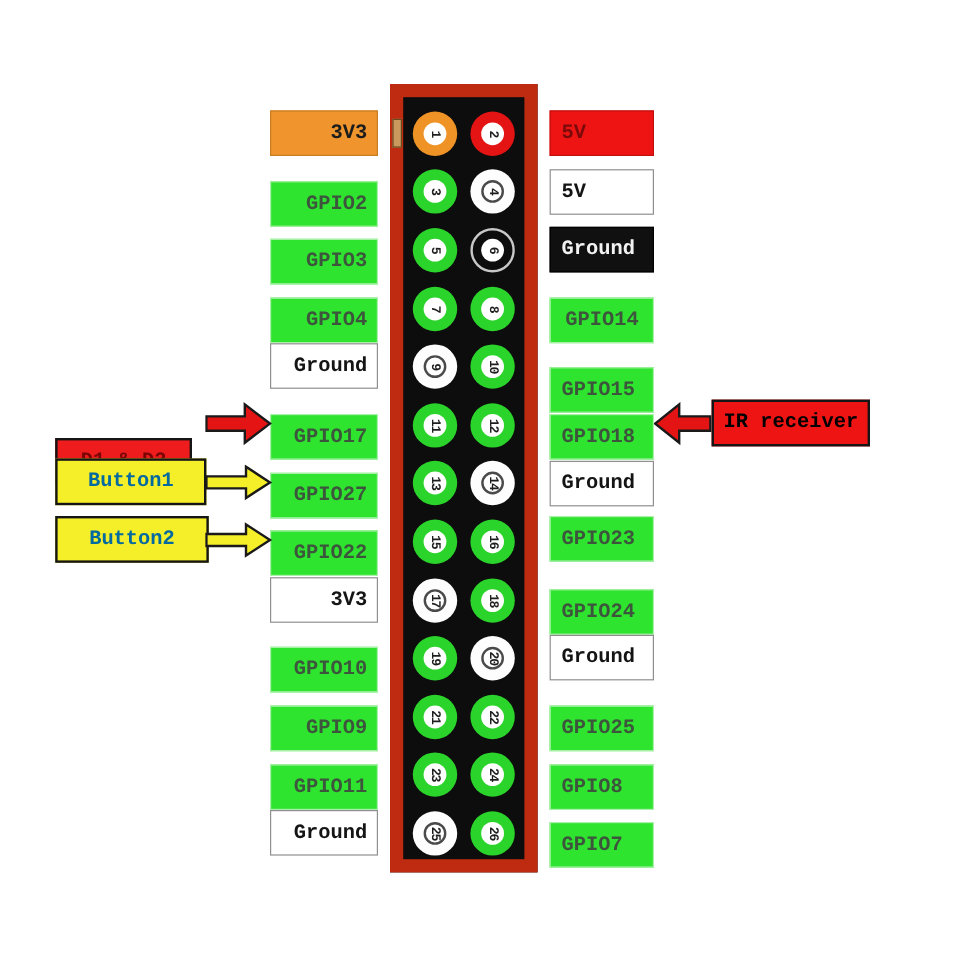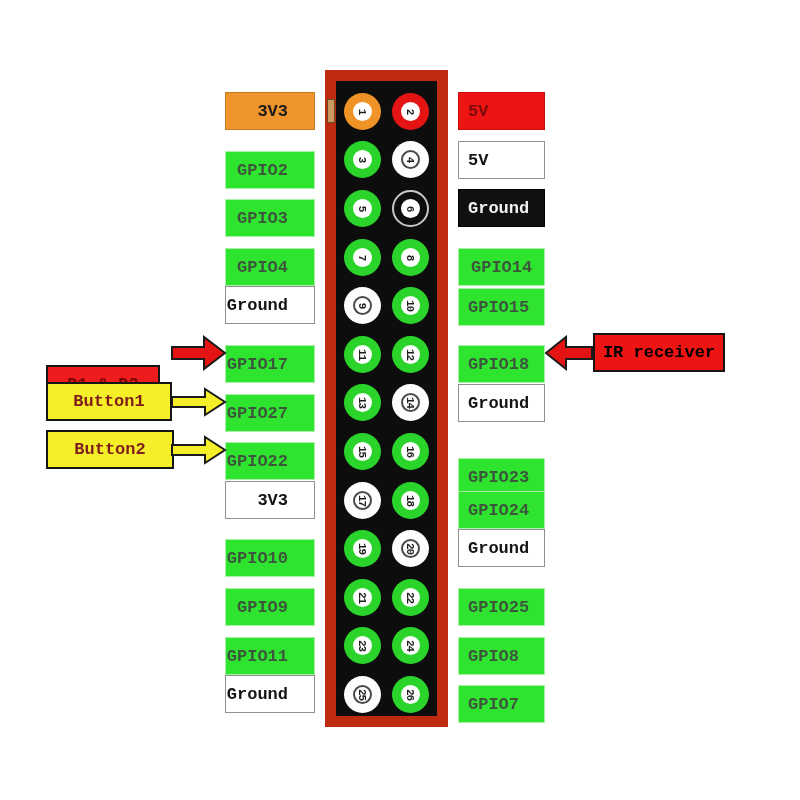--- a/index.html
+++ b/index.html
@@ -33,36 +33,36 @@
   .p-orange{background:#ef9326;}
   .p-red{background:#e41414;}
   .p-white{background:#fdfdfd;}
   .p-white .pin-inner{border:2px solid #4a4a4a;}
   .p-ground{background:#0d0d0d;border:2px solid #c8c8c8;}
   
   .lbl{
     position:absolute;height:38px;box-sizing:border-box;display:flex;align-items:center;
     font-weight:bold;font-size:17px;white-space:nowrap;
   }
-  .side-left{left:225px;width:90px;justify-content:flex-end;padding-right:26px;}
+  .side-left{left:225px;width:90px;justify-content:flex-end;padding-right:8px;}
   .side-right{left:458px;width:87px;justify-content:flex-start;padding-left:9px;}
   .t-orange{background:#f0952d;border:1px solid #c87d20;color:#1c1c1c;}
   .t-green{background:#2fe42f;border:1px solid #a9f0a9;color:#3d553d;margin-top:10px;}
   .t-white{background:#ffffff;border:1px solid #8f8f8f;color:#141414;}
   .t-black{background:#101010;border:1px solid #000;color:#f2f2f2;}
   .t-red{background:#ee1414;border:1px solid #c40f0f;color:#7c0a0a;}
   
   .ann{
     position:absolute;height:39px;box-sizing:border-box;border:2px solid #151515;
     display:flex;align-items:center;justify-content:center;
     font-weight:bold;font-size:17px;white-space:nowrap;
   }
   .a-red-dark{background:#ee1c1c;color:#7a0505;}
   .a-red-light{background:#ee1414;color:#000000;}
-  .a-yellow{background:#f4ef28;color:#7f1d1d;}
+  .a-yellow{background:#f4ef28;color:#0369a1;}
   .arrow-svg{position:absolute;}
 </style>
 </head>
 <body>
 
 <div id="stage">
   <div id="connector"></div>
   <div id="notch"></div>
 <div class="lbl side-left t-orange" style="top: 92px;">3V3</div>
     <div class="lbl side-left t-green" style="top: 141px;">GPIO2</div>
@@ -74,24 +74,24 @@
     <div class="lbl side-left t-green" style="top: 432px;">GPIO22</div>
     <div class="lbl side-left t-white" style="top: 481px;">3V3</div>
     <div class="lbl side-left t-green" style="top: 529px;">GPIO10</div>
     <div class="lbl side-left t-green" style="top: 578px;">GPIO9</div>
     <div class="lbl side-left t-green" style="top: 627px;">GPIO11</div>
     <div class="lbl side-left t-white" style="top: 675px;">Ground</div>
     <div class="lbl side-right t-red" style="top: 92px;">5V</div>
     <div class="lbl side-right t-white" style="top: 141px;">5V</div>
     <div class="lbl side-right t-black" style="top: 189px;">Ground</div>
     <div class="lbl side-right t-green" style="top: 238px; padding-left: 12px;">GPIO14</div>
-    <div class="lbl side-right t-green" style="top: 278px;">GPIO15</div>
+    <div class="lbl side-right t-green" style="top: 296px;">GPIO15</div>
     <div class="lbl side-right t-green" style="top: 335px;">GPIO18</div>
     <div class="lbl side-right t-white" style="top: 384px;">Ground</div>
-    <div class="lbl side-right t-green" style="top: 448px;">GPIO23</div>
+    <div class="lbl side-right t-green" style="top: 420px;">GPIO23</div>
     <div class="lbl side-right t-green" style="top: 481px;">GPIO24</div>
     <div class="lbl side-right t-white" style="top: 529px;">Ground</div>
     <div class="lbl side-right t-green" style="top: 578px;">GPIO25</div>
     <div class="lbl side-right t-green" style="top: 627px;">GPIO8</div>
     <div class="lbl side-right t-green" style="top: 675px;">GPIO7</div>
     <div class="pin p-orange" style="left: 343.5px; top: 92.7px;">
       <div class="pin-inner">
         <span class="pin-num">1</span>
       </div>
     </div>

